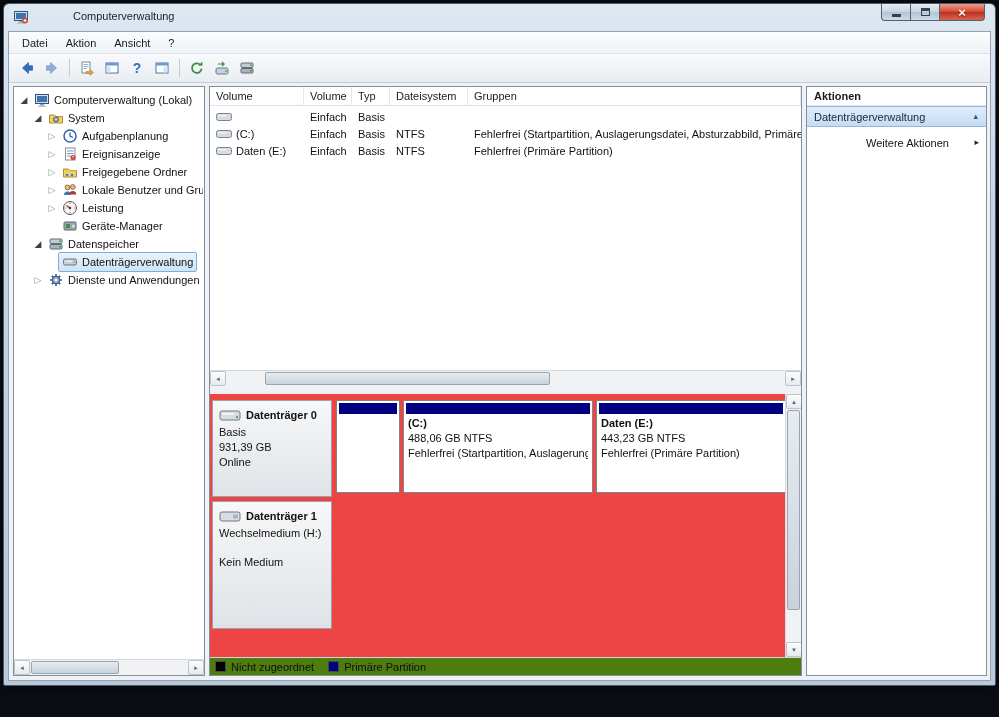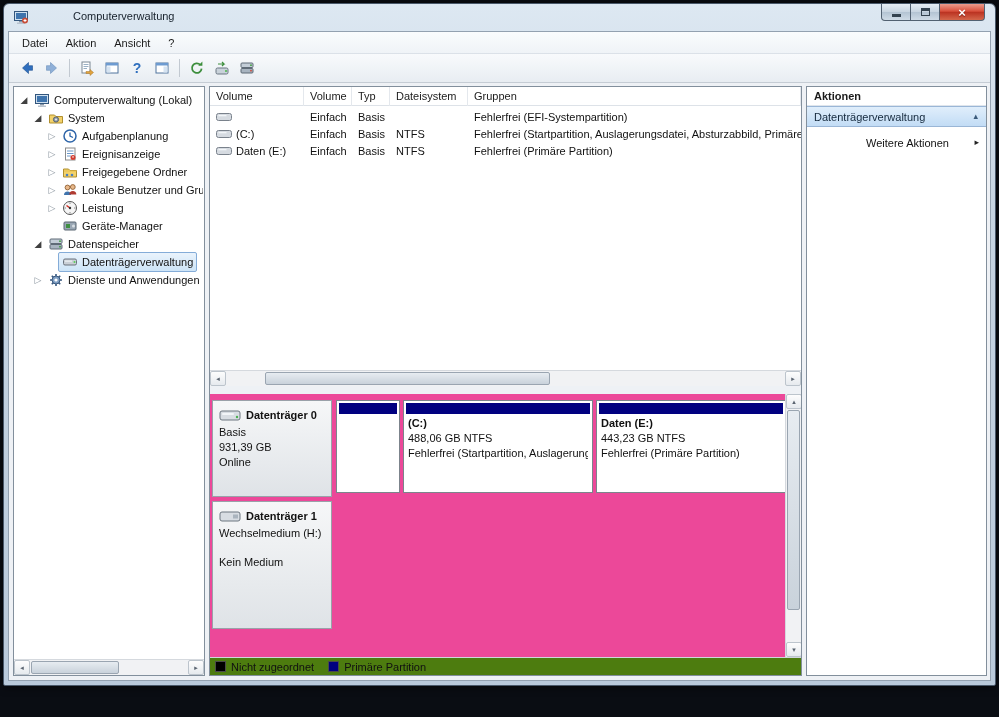--- a/index.html
+++ b/index.html
@@ -59,21 +59,21 @@
   .vol-header{position:absolute;left:0;right:0;top:0;height:19px;display:flex;background:#fff;border-bottom:1px solid #dde2e8;font-size:11px;color:#1b1b1b;}
   .vh-cell{padding:3px 0 0 6px;border-right:1px solid #e4e8ed;height:19px;}
   .c0{width:94px;flex:none;} .c1{width:48px;flex:none;} .c2{width:38px;flex:none;}
   .c3{width:78px;flex:none;} .c4{flex:1;min-width:0;}
   .vrow{position:absolute;left:0;right:0;height:17px;display:flex;align-items:center;font-size:11px;color:#111;}
   .vc{padding-left:6px;white-space:nowrap;overflow:hidden;display:flex;align-items:center;gap:4px;}
   .v-icon{width:16px;height:12px;flex:none;}
   
   .list-hscroll{top:283px;}
   .splitter{position:absolute;left:0;right:0;top:299px;height:8px;background:#eef1f5;}
-  .disk-view{position:absolute;left:0;right:0;top:307px;bottom:18px;background:#ec4899;overflow:hidden;}
+  .disk-view{position:absolute;left:0;right:0;top:307px;bottom:18px;background:#ef4444;overflow:hidden;}
   .disk-info{position:absolute;width:120px;background:linear-gradient(#f6f7f8,#dfe3e7);
     border:1px solid #9aa1a9;padding:6px 6px 0 6px;font-size:11px;color:#111;}
   .d-title{display:flex;align-items:center;gap:5px;font-weight:bold;}
   .d-line{margin-top:3px;white-space:nowrap;overflow:hidden;}
   .d-line.gap-top{margin-top:17px;}
   .d-icon{width:22px;height:16px;flex:none;}
   .partition{position:absolute;height:93px;background:#fff;border:1px solid #7c848c;}
   .p-head{height:11px;margin:2px;background:#000080;}
   .p-body{padding:1px 4px;font-size:11px;color:#111;}
   .p-name{font-weight:bold;height:15px;white-space:nowrap;overflow:hidden;}
@@ -397,21 +397,20 @@
           <div class="vc c0">
             <span class="v-icon"><svg viewBox="0 0 16 12">
                   <rect x="0.5" y="2.5" width="15" height="7" rx="2" fill="#d6dbe1" stroke="#7a828c"></rect>
                   <rect x="2.5" y="4" width="8" height="1.3" fill="#f2f5f8"></rect>
                 </svg></span>
             <span></span>
           </div>
           <div class="vc c1">Einfach</div>
           <div class="vc c2">Basis</div>
           <div class="vc c3"></div>
-          <div class="vc c4">Fehlerfrei (EFI-Systempartition)</div>
         </div>
 
         <div class="vrow" style="top:38px;">
           <div class="vc c0">
             <span class="v-icon"><svg viewBox="0 0 16 12">
                   <rect x="0.5" y="2.5" width="15" height="7" rx="2" fill="#d6dbe1" stroke="#7a828c"></rect>
                   <rect x="2.5" y="4" width="8" height="1.3" fill="#f2f5f8"></rect>
                 </svg></span>
             <span>(C:)</span>
           </div>

